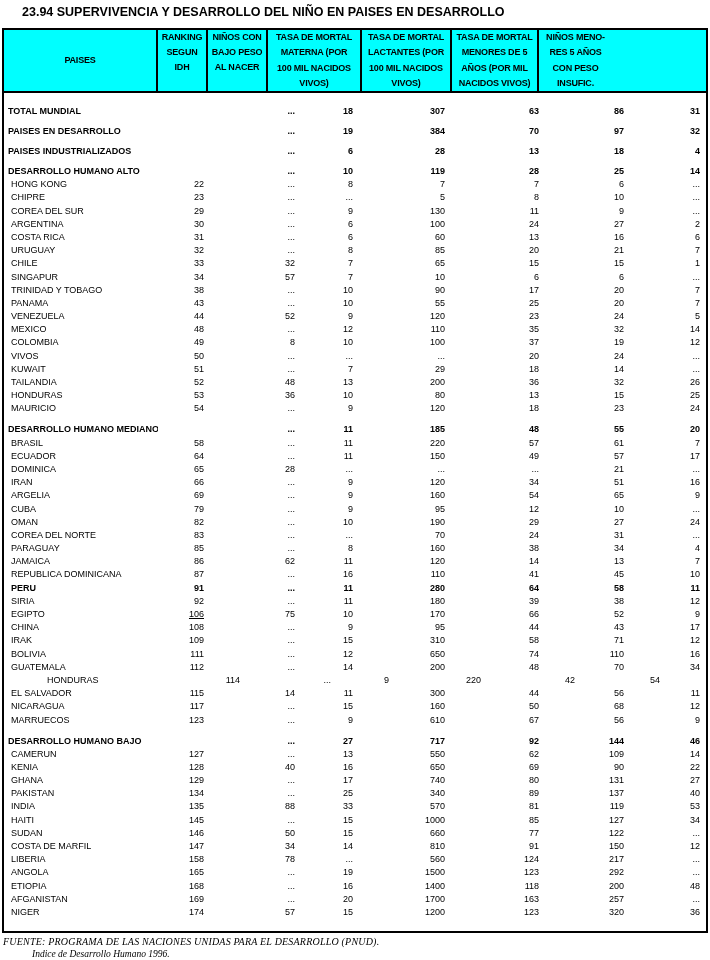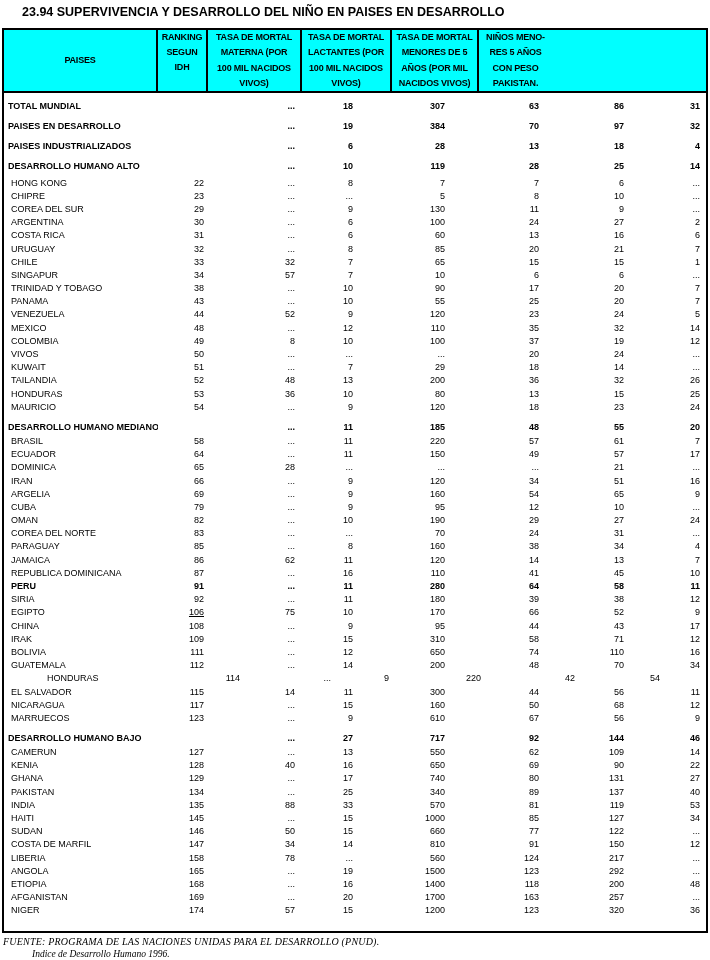--- a/index.html
+++ b/index.html
@@ -26,21 +26,21 @@
     overflow:hidden;
   }
   .hc.last{border-right:none;}
   .hc.top{justify-content:flex-start;}
   .hl{
     font-weight:bold;font-size:9px;line-height:15.2px;height:15.2px;
     text-align:center;white-space:nowrap;overflow:hidden;flex:none;
     letter-spacing:-0.2px;
   }
   .tbody{padding-top:3px;padding-bottom:14px;}
-  .row{display:flex;align-items:center;height:13.2px;font-size:9px;}
+  .row{display:flex;align-items:flex-end;height:13.2px;font-size:9px;}
   .row.tot,.row.sub{height:20px;font-weight:bold;}
   .row.grp{height:14.5px;margin-top:6.5px;font-weight:bold;}
   .row.b{font-weight:bold;}
   .c{
     box-sizing:border-box;overflow:hidden;white-space:nowrap;flex:none;
   }
   .c.name{text-align:left;padding-left:7px;}
   .row.tot .c.name,.row.sub .c.name,.row.grp .c.name{padding-left:4px;}
   .c.val{text-align:right;}
   .u{text-decoration:underline;text-underline-offset:2px;text-decoration-thickness:1px;}
@@ -61,20 +61,25 @@
 <div class="tbl">
   <div class="thead" id="thead">
       <div class="hc" style="width: 154px;">
         <div class="hl">PAISES</div>
       </div>
       <div class="hc top" style="width: 50px;">
         <div class="hl">RANKING</div>
         <div class="hl">SEGUN</div>
         <div class="hl">IDH</div>
       </div>
+      <div class="hc top" style="width: 60px;">
+        <div class="hl">NIÑOS CON</div>
+        <div class="hl">BAJO PESO</div>
+        <div class="hl">AL NACER</div>
+      </div>
       <div class="hc" style="width: 94px;">
         <div class="hl">TASA DE MORTAL</div>
         <div class="hl">MATERNA (POR</div>
         <div class="hl">100 MIL NACIDOS</div>
         <div class="hl">VIVOS)</div>
       </div>
       <div class="hc" style="width: 90px;">
         <div class="hl">TASA DE MORTAL</div>
         <div class="hl">LACTANTES (POR</div>
         <div class="hl">100 MIL NACIDOS</div>
@@ -83,21 +88,21 @@
       <div class="hc" style="width: 87px;">
         <div class="hl">TASA DE MORTAL</div>
         <div class="hl">MENORES DE 5</div>
         <div class="hl">AÑOS (POR MIL</div>
         <div class="hl">NACIDOS VIVOS)</div>
       </div>
       <div class="hc last" style="width: 73px;">
         <div class="hl">NIÑOS MENO-</div>
         <div class="hl">RES 5 AÑOS</div>
         <div class="hl">CON PESO</div>
-        <div class="hl">PAKISTAN.</div>
+        <div class="hl">INSUFIC.</div>
       </div>
     </div>
   <div class="tbody" id="tbody">
       <div class="row tot">
         <div class="c name" style="width: 154px;"><span class="nm u">TOTAL MUNDIAL</span></div>
         <div class="c val" style="width: 50px; padding-right: 4px;"><span></span></div>
         <div class="c val" style="width: 94px; padding-right: 7px;"><span>...</span></div>
         <div class="c val" style="width: 60px; padding-right: 9px;"><span class="u">18</span></div>
         <div class="c val" style="width: 94px; padding-right: 11px;"><span class="u">307</span></div>
         <div class="c val" style="width: 90px; padding-right: 7px;"><span class="u">63</span></div>

